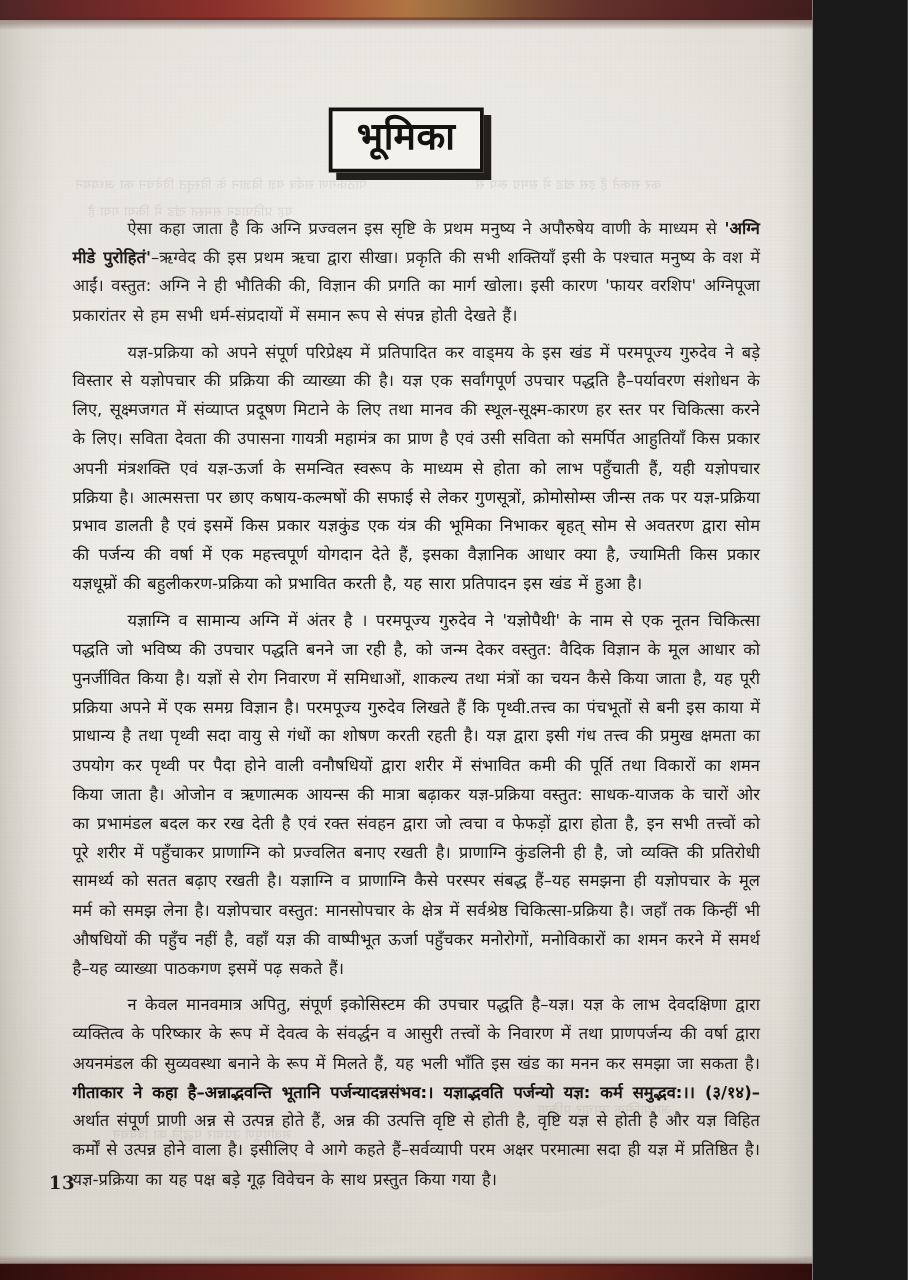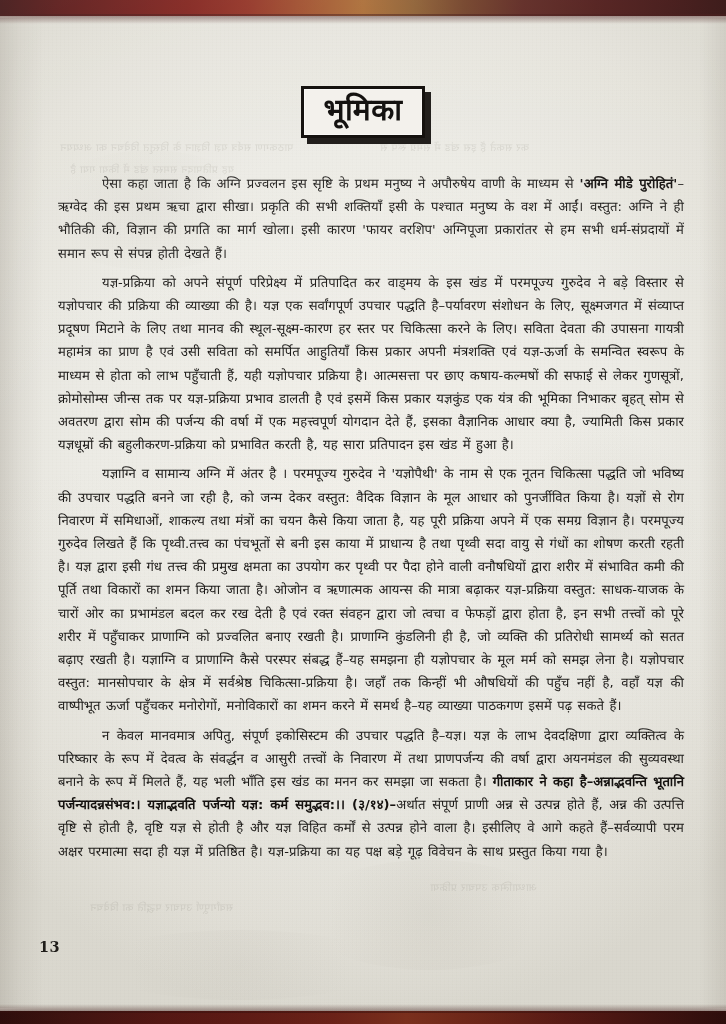--- a/index.html
+++ b/index.html
@@ -3,21 +3,21 @@
 <meta charset="utf-8">
 <title>भूमिका</title>
 <style>
   html, body {
     margin: 0;
     padding: 0;
     background: #1a1a1a;
   }
   #page {
     position: relative;
-    width: 726px;
+    width: 650px;
     height: 1024px;
     overflow: hidden;
     background: #eceae4;
     font-family: "DejaVu Sans", "Liberation Sans", sans-serif;
   }
 
   
   .paper {
     position: absolute;
     inset: 0;

